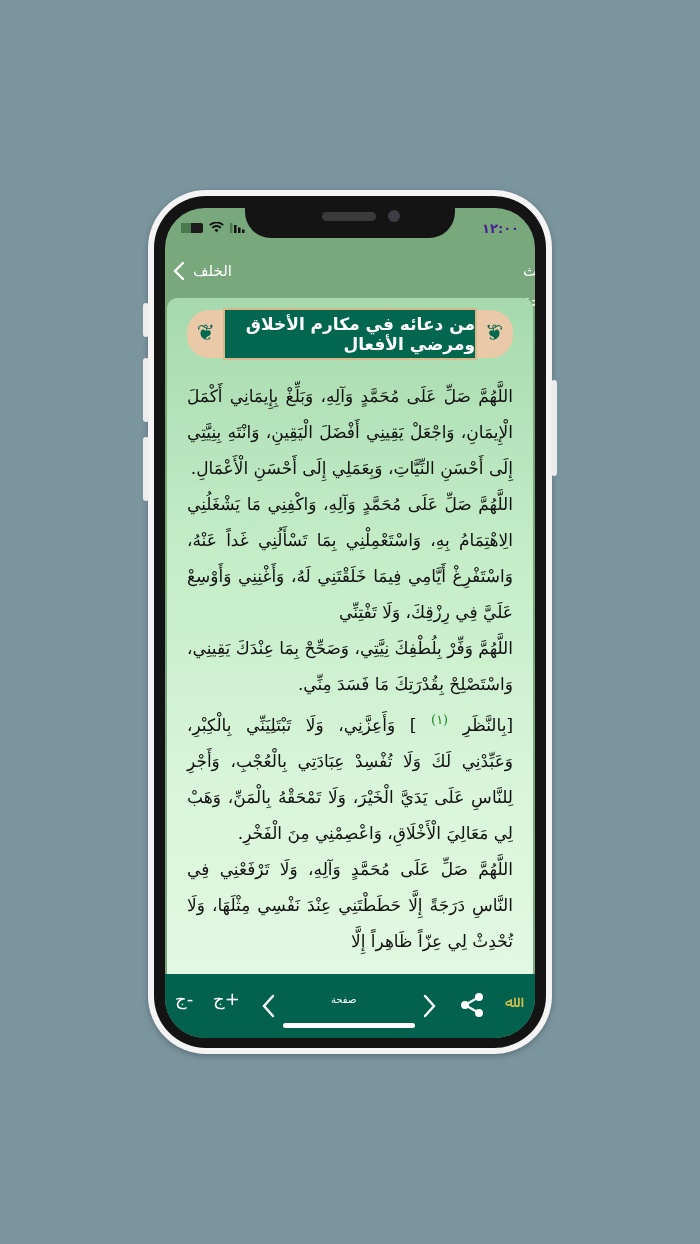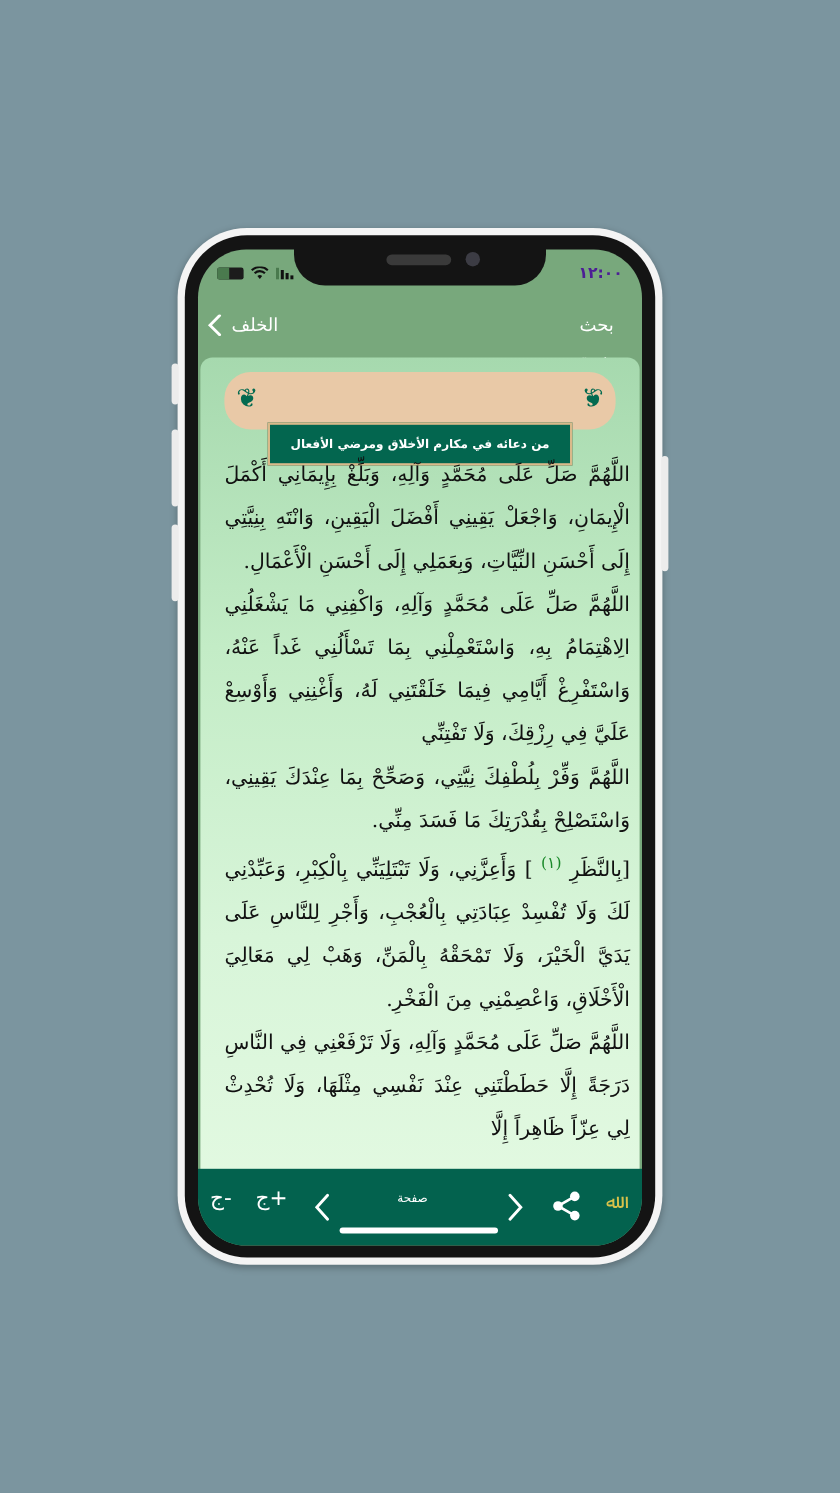--- a/index.html
+++ b/index.html
@@ -9,29 +9,29 @@
   .screen{position:absolute;left:165px;top:208px;width:370px;height:830px;border-radius:40px;overflow:hidden;background:#78a87c;}
   .side-btn{position:absolute;background:#ececec;border-radius:3px;}
   .notch{position:absolute;left:245px;top:200px;width:210px;height:38px;background:#141414;border-radius:0 0 26px 26px;z-index:5;}
   .speaker{position:absolute;left:322px;top:212px;width:54px;height:9px;border-radius:5px;background:#3a3a3a;z-index:6;}
   .camera{position:absolute;left:388px;top:210px;width:12px;height:12px;border-radius:50%;background:#3c3c44;z-index:6;}
   .status-bar{position:absolute;left:0;top:0;width:370px;height:36px;color:#4c1d95;}
   .status-time{position:absolute;right:16px;top:13px;font-size:13px;font-weight:bold;}
   .status-icons{position:absolute;left:16px;top:14px;display:flex;align-items:center;gap:6px;}
   .battery{width:22px;height:10px;border-radius:2px;background:#1c1c1c;position:relative;}
   .battery .fill{position:absolute;left:0;top:0;bottom:0;width:10px;background:#4a7a4e;border-radius:2px 0 0 2px;}
-  .nav-bar{position:absolute;left:0;top:44px;width:370px;height:40px;color:#fff;font-size:15px;}
+  .nav-bar{position:absolute;left:0;top:44px;width:370px;height:40px;color:#fff;font-size:15px;padding-left:40px;}
   .nav-back{position:absolute;left:8px;top:10px;display:flex;align-items:center;gap:8px;}
   .nav-right{position:absolute;right:14px;top:10px;display:flex;gap:12px;flex-direction:column;}
   .content{position:absolute;left:2px;top:90px;width:366px;height:690px;border-radius:10px 10px 0 0;background:linear-gradient(#a6d9ae 0%,#c3ecc6 35%,#d8f5d9 70%,#e2f9e1 100%);overflow:hidden;}
   .banner{position:absolute;left:20px;top:8px;width:326px;height:56px;}
   .banner-ends{position:absolute;left:0;top:4px;width:326px;height:48px;background:#e9c9a7;border-radius:22px;}
-  .banner-center{position:absolute;left:36px;top:2px;width:254px;height:36px;background:#03664f;border:2px solid #d9b98a;box-sizing:border-box;color:#fff;font-size:10px;font-weight:bold;display:flex;align-items:center;justify-content:center;direction:rtl;margin-top:44px;}
+  .banner-center{position:absolute;left:36px;top:2px;width:254px;height:52px;background:#03664f;border:2px solid #d9b98a;box-sizing:border-box;color:#fff;font-size:17px;font-weight:bold;display:flex;align-items:center;justify-content:center;direction:rtl;}
   .orn{position:absolute;top:12px;width:26px;height:30px;color:#036a50;font-size:22px;line-height:30px;text-align:center;}
-  .text-body{position:absolute;left:10px;right:8px;top:80px;direction:rtl;text-align:justify;font-family:"DejaVu Serif",serif;font-size:17px;line-height:36px;color:#111;margin-left:10px;}
+  .text-body{position:absolute;left:10px;right:20px;top:80px;direction:rtl;text-align:justify;font-family:"DejaVu Serif",serif;font-size:17px;line-height:36px;color:#111;margin-left:10px;}
   .text-body p{margin:0;}
   .footnote{color:#1a8a2a;font-size:13px;vertical-align:super;}
   .toolbar{position:absolute;left:0;bottom:0;width:370px;height:64px;background:#03624e;color:#fff;}
   .tb-item{position:absolute;top:14px;font-size:18px;}
   .home-ind{position:absolute;left:118px;bottom:10px;width:132px;height:5px;border-radius:3px;background:#fff;}
 </style>
 </head>
 <body>
 
 <div class="phone">

